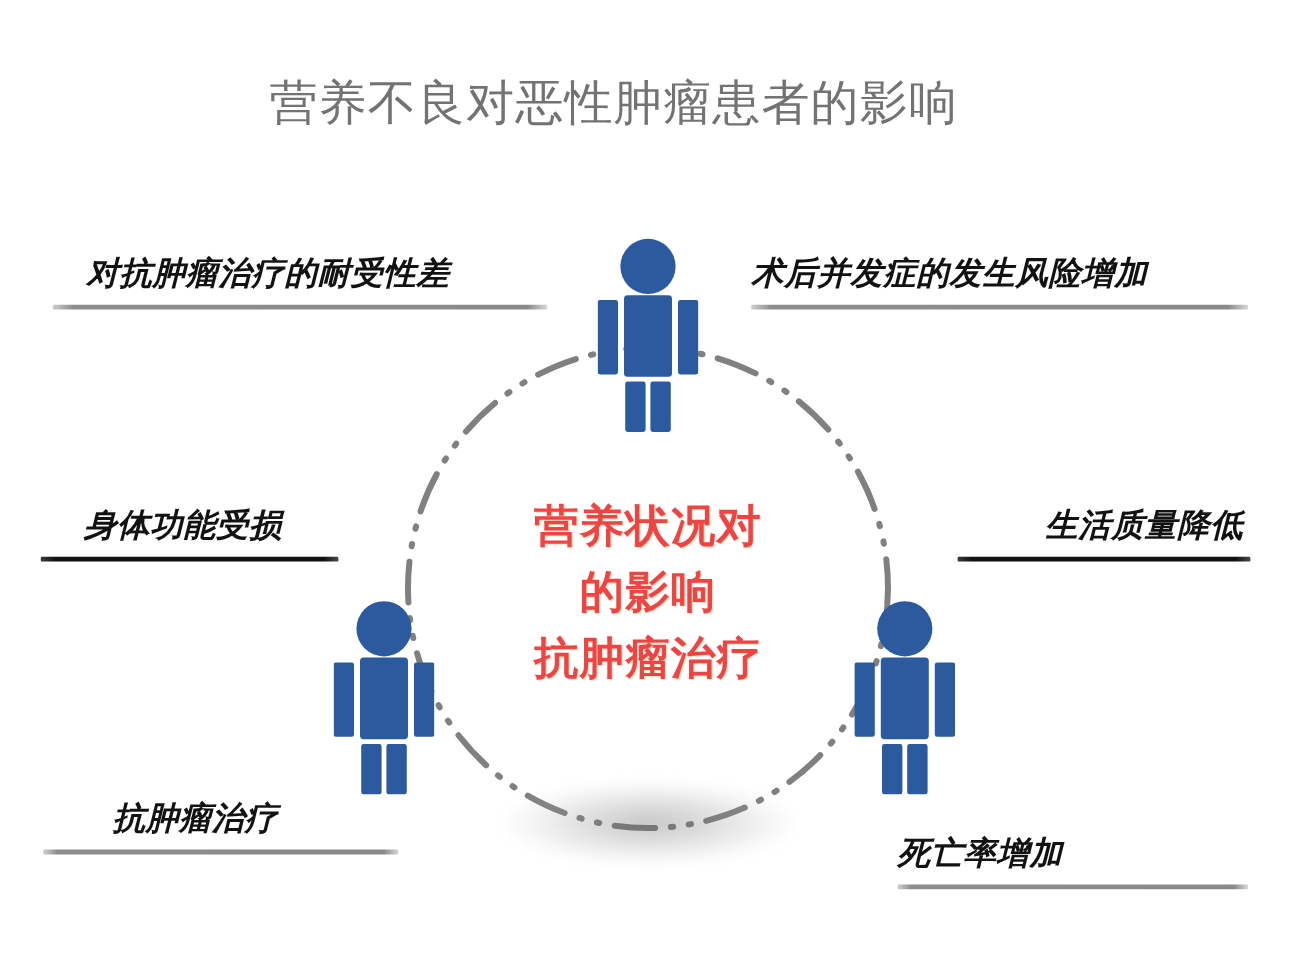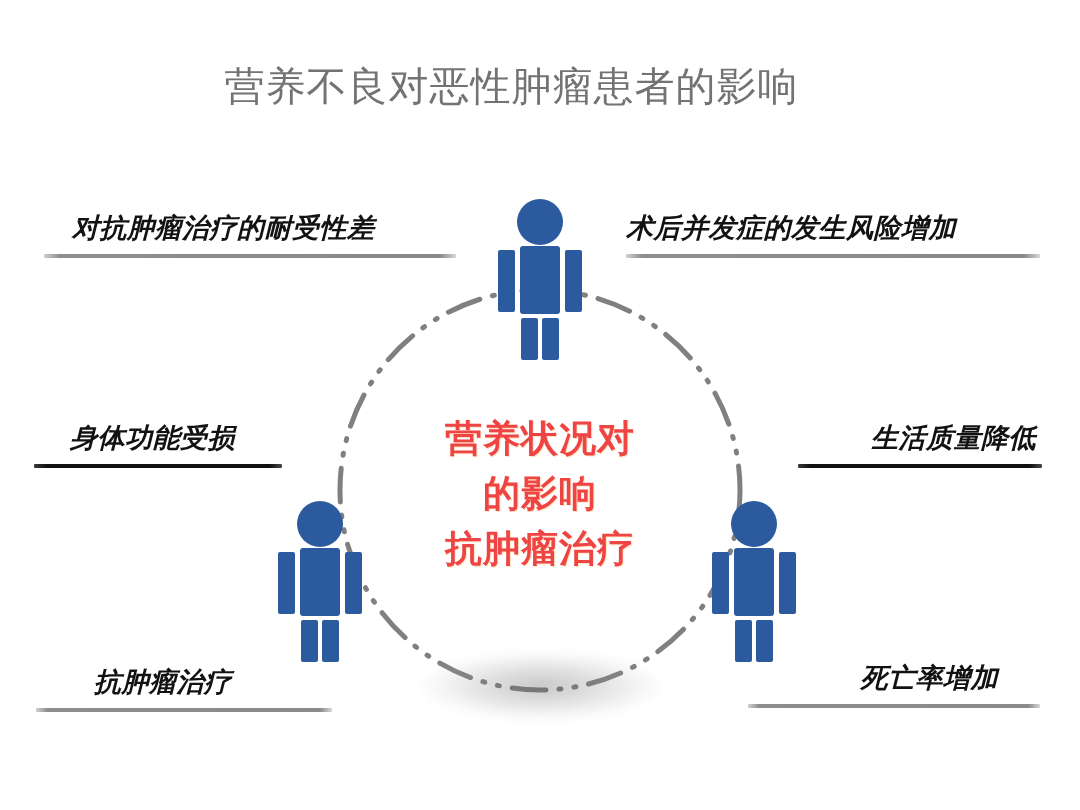--- a/index.html
+++ b/index.html
@@ -76,21 +76,21 @@
   .lbl-bl .label-text { padding-left: 58px; }
 
   
   .lbl-tr { left: 626px; top: 214px; width: 414px; }
   .lbl-tr .label-text { text-align: left; padding-right: 16px; }
 
   .lbl-mr { left: 798px; top: 424px; width: 244px; }
   .lbl-mr .label-text { text-align: right; padding-right: 6px; }
 
   .lbl-br { left: 748px; top: 664px; width: 292px; }
-  .lbl-br .label-text { text-align: right; padding-right: 42px; }
+  .lbl-br .label-text { padding-right: 42px; margin-top: 33px; }
 
   
   .circle-wrap {
     position: absolute;
     left: 330px;
     top: 280px;
     width: 420px;
     height: 420px;
   }
   .circle-wrap svg { display: block; }

